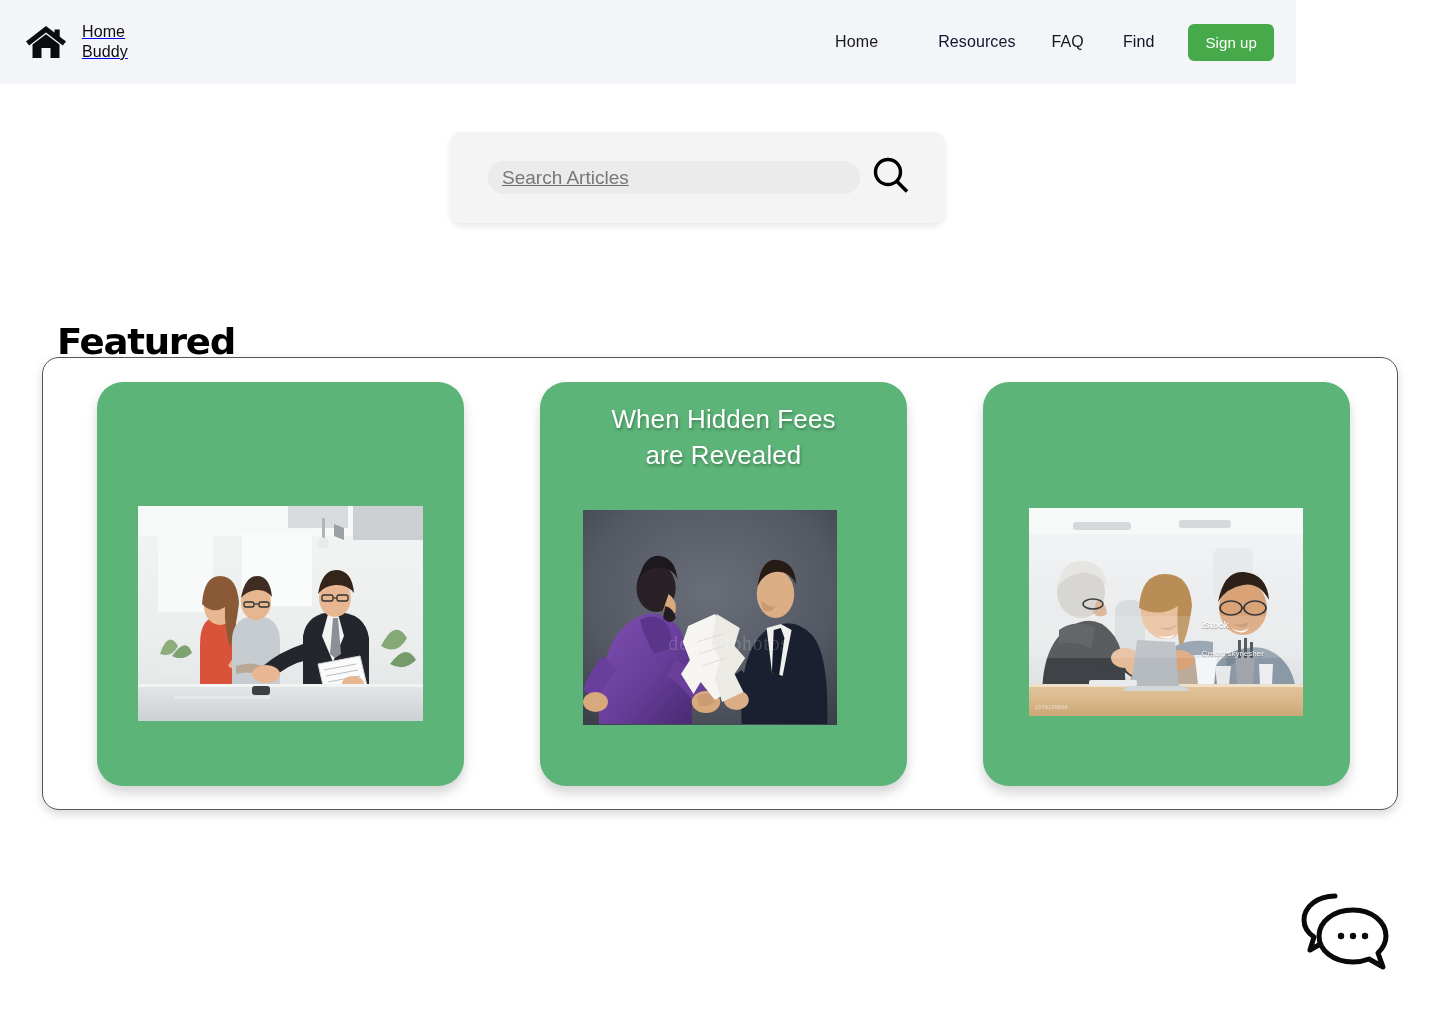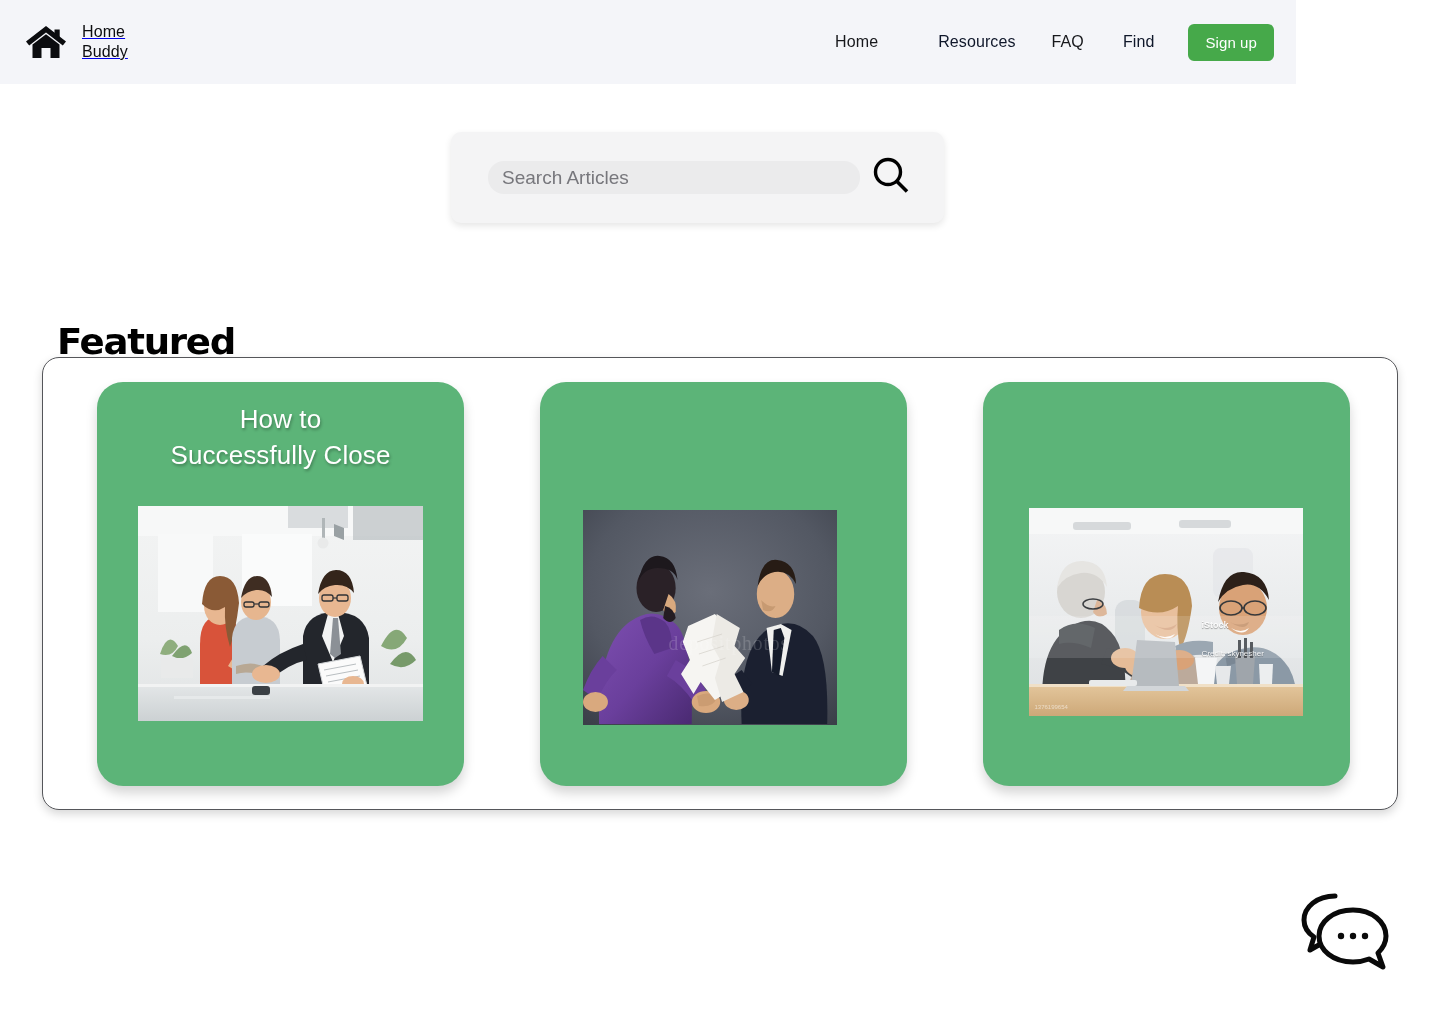--- a/index.html
+++ b/index.html
@@ -61,20 +61,21 @@
     display: flex; align-items: center;
     padding: 0 22px 0 37px;
   }
   .search-input {
     flex: 1 1 auto; height: 33px;
     background: #ebebec; border: none; border-radius: 16px;
     padding: 0 14px;
     font-size: 19px; color: #6b6b70;
     font-family: "Liberation Sans", sans-serif;
     outline: none;
+    text-decoration: underline;
   }
   .search-input::placeholder { color: #77777c; opacity: 1; }
   .search-btn {
     flex: 0 0 auto; width: 62px; height: 60px;
     background: transparent; border: none; cursor: pointer;
     display: flex; align-items: center; justify-content: center;
     padding: 0;
   }
 
   
@@ -212,22 +213,20 @@
       </svg>
     </span>
   </button>
 </div>
 
 <h2 class="featured-title">Featured</h2>
 
 <section class="featured-panel">
 
   <article class="article-card card-1">
-    <div class="article-title">How to
-Successfully Close</div>
     <div class="article-photo">
       <svg class="photo-svg" viewBox="0 0 285 215" preserveAspectRatio="none" xmlns="http://www.w3.org/2000/svg">
         <defs>
           <linearGradient id="p1bg" x1="0" y1="0" x2="0" y2="1">
             <stop offset="0%" stop-color="#f3f4f4"></stop>
               <stop offset="62%" stop-color="#eceeee"></stop>
             <stop offset="100%" stop-color="#dfe2e3"></stop>
           </linearGradient>
           <linearGradient id="p1tbl" x1="0" y1="0" x2="0" y2="1">
             <stop offset="0%" stop-color="#e4e7e8"></stop>
@@ -288,20 +287,22 @@
 
         <rect x="0" y="178" width="285" height="37" fill="url(#p1tbl)"></rect>
         <rect x="0" y="178" width="285" height="3" fill="#f2f3f3"></rect>
         <rect x="114" y="180" width="18" height="9" rx="3" fill="#3b4045"></rect>
         <rect x="36" y="190" width="96" height="3" fill="#e6e9ea"></rect>
       </svg>
     </div>
   </article>
 
   <article class="article-card card-2">
+    <div class="article-title">When Hidden Fees
+are Revealed</div>
     <div class="article-photo">
       <svg class="photo-svg" viewBox="0 0 285 215" preserveAspectRatio="none" xmlns="http://www.w3.org/2000/svg">
         <defs>
           <radialGradient id="p2bg" cx="50%" cy="38%" r="78%">
             <stop offset="0%" stop-color="#6a6e79"></stop>
               <stop offset="62%" stop-color="#535863"></stop>
             <stop offset="100%" stop-color="#3b3f49"></stop>
           </radialGradient>
           <linearGradient id="p2suit" x1="0" y1="0" x2="1" y2="1">
             <stop offset="0%" stop-color="#7d4fb0"></stop>

